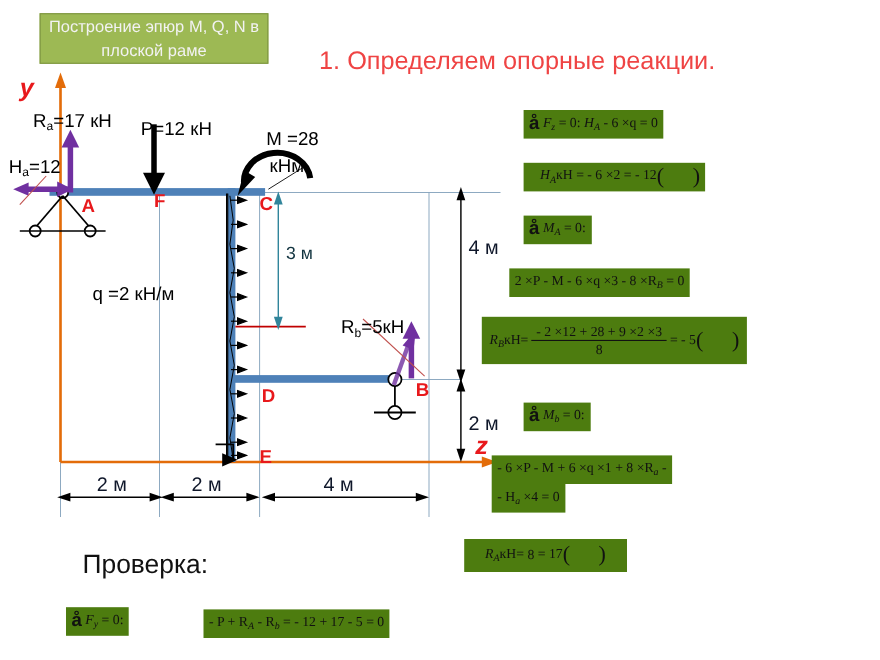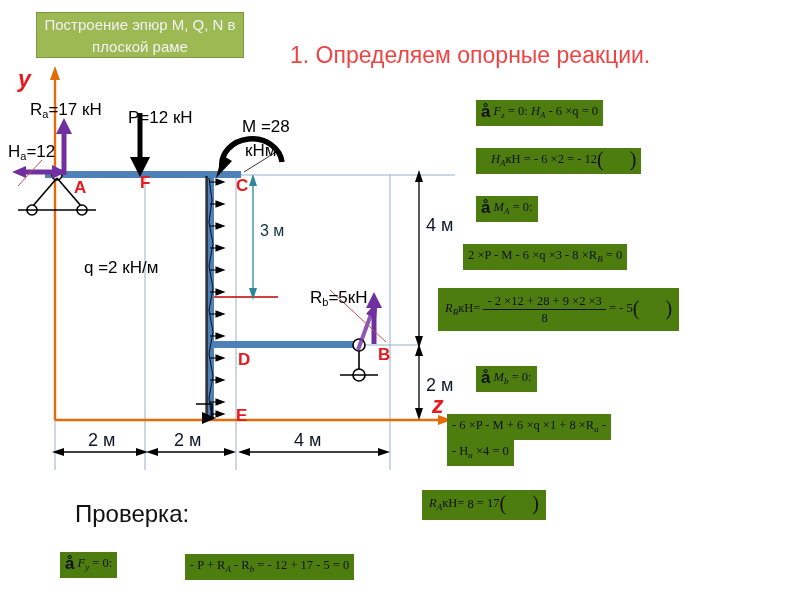--- a/index.html
+++ b/index.html
@@ -282,21 +282,21 @@
 </div>
 
 <div class="abs eq" style="left:447px;top:414px;">
   <span class="rm">-  6 ×P -  M + 6 ×q ×1 + 8 ×R</span><span class="sb">a</span><span class="rm"> -</span>
 </div>
 
 <div class="abs eq" style="left:447px;top:440px;">
   <span class="rm">-  H</span><span class="sb">a</span><span class="rm"> ×4 = 0</span>
 </div>
 
-<div class="abs eq" style="left:422px;top:490px;padding:5px 7px;">
+<div class="abs eq" style="left:422px;top:490px;padding:5px 19px;">
   <i>R</i><span class="sb">A</span><span class="rm">кН</span><span class="rm">=</span>
   <span class="frac">
     <span class="den rm">8</span>
   </span>
   <span class="rm">= 17</span><span class="paren">(</span><span class="paren" style="padding-left:26px;">)</span>
 </div>
 
 <div class="abs" id="proverka">Проверка:</div>
 
 <div class="abs eq" style="left:60px;top:552px;">

